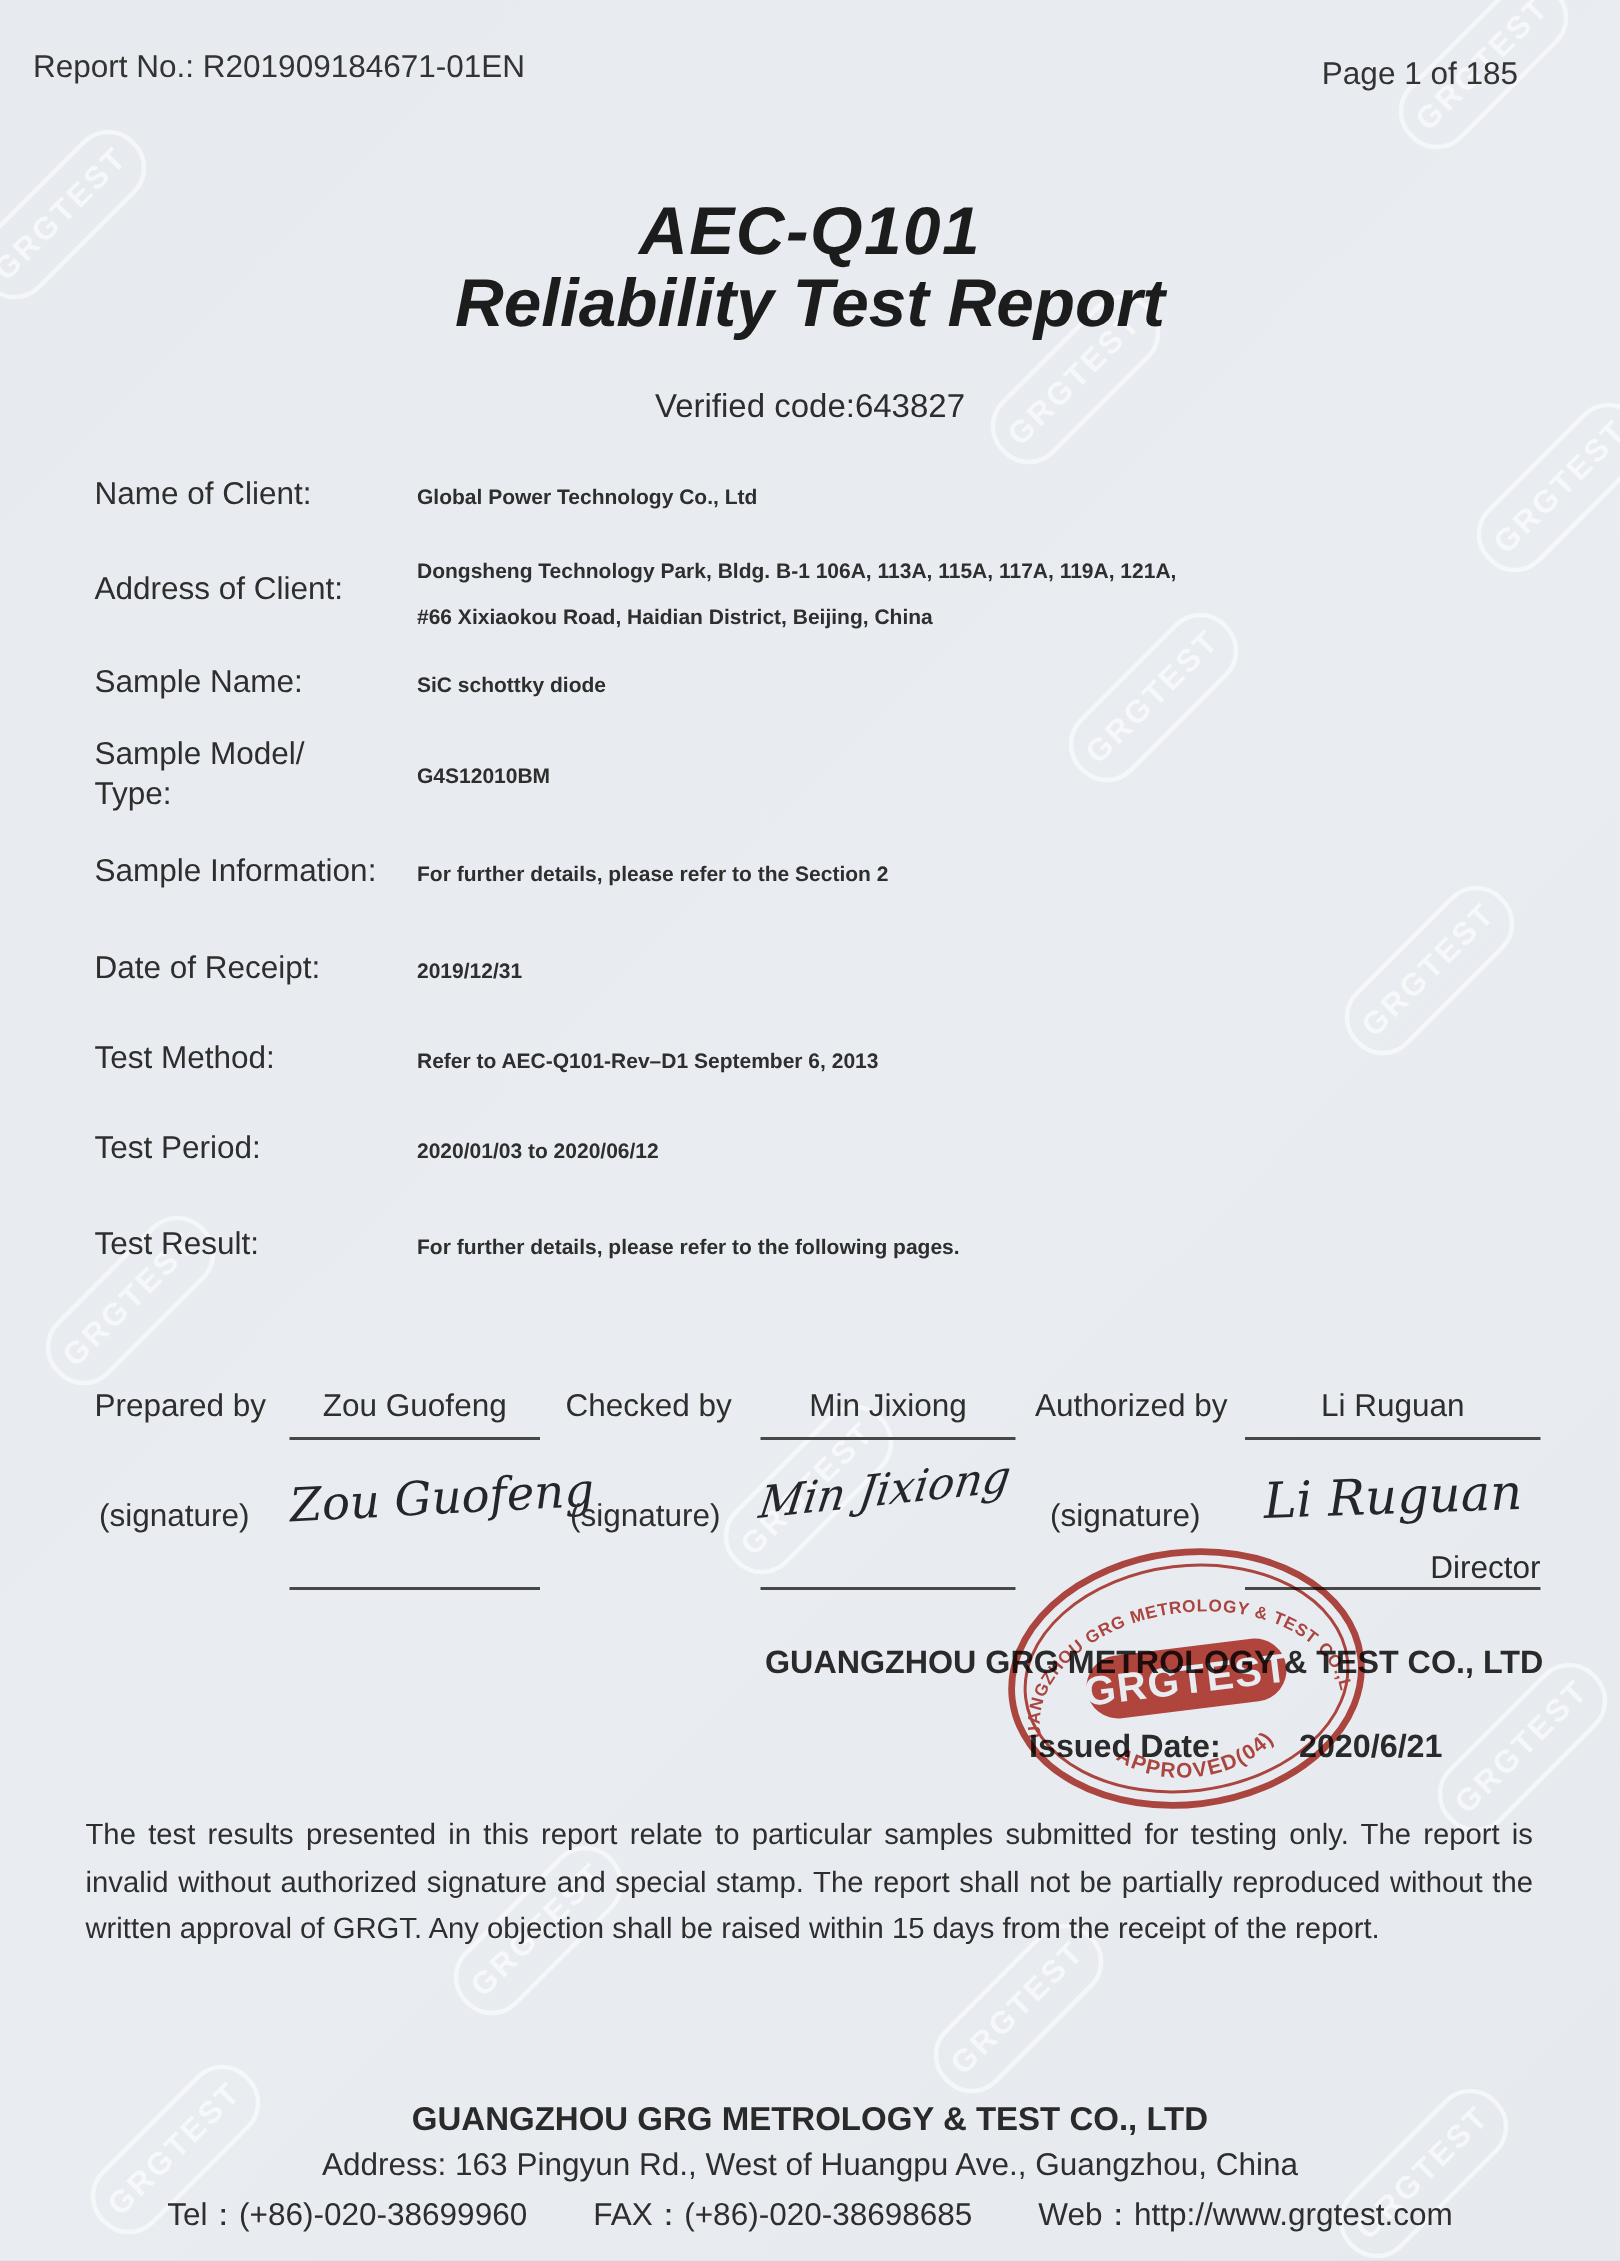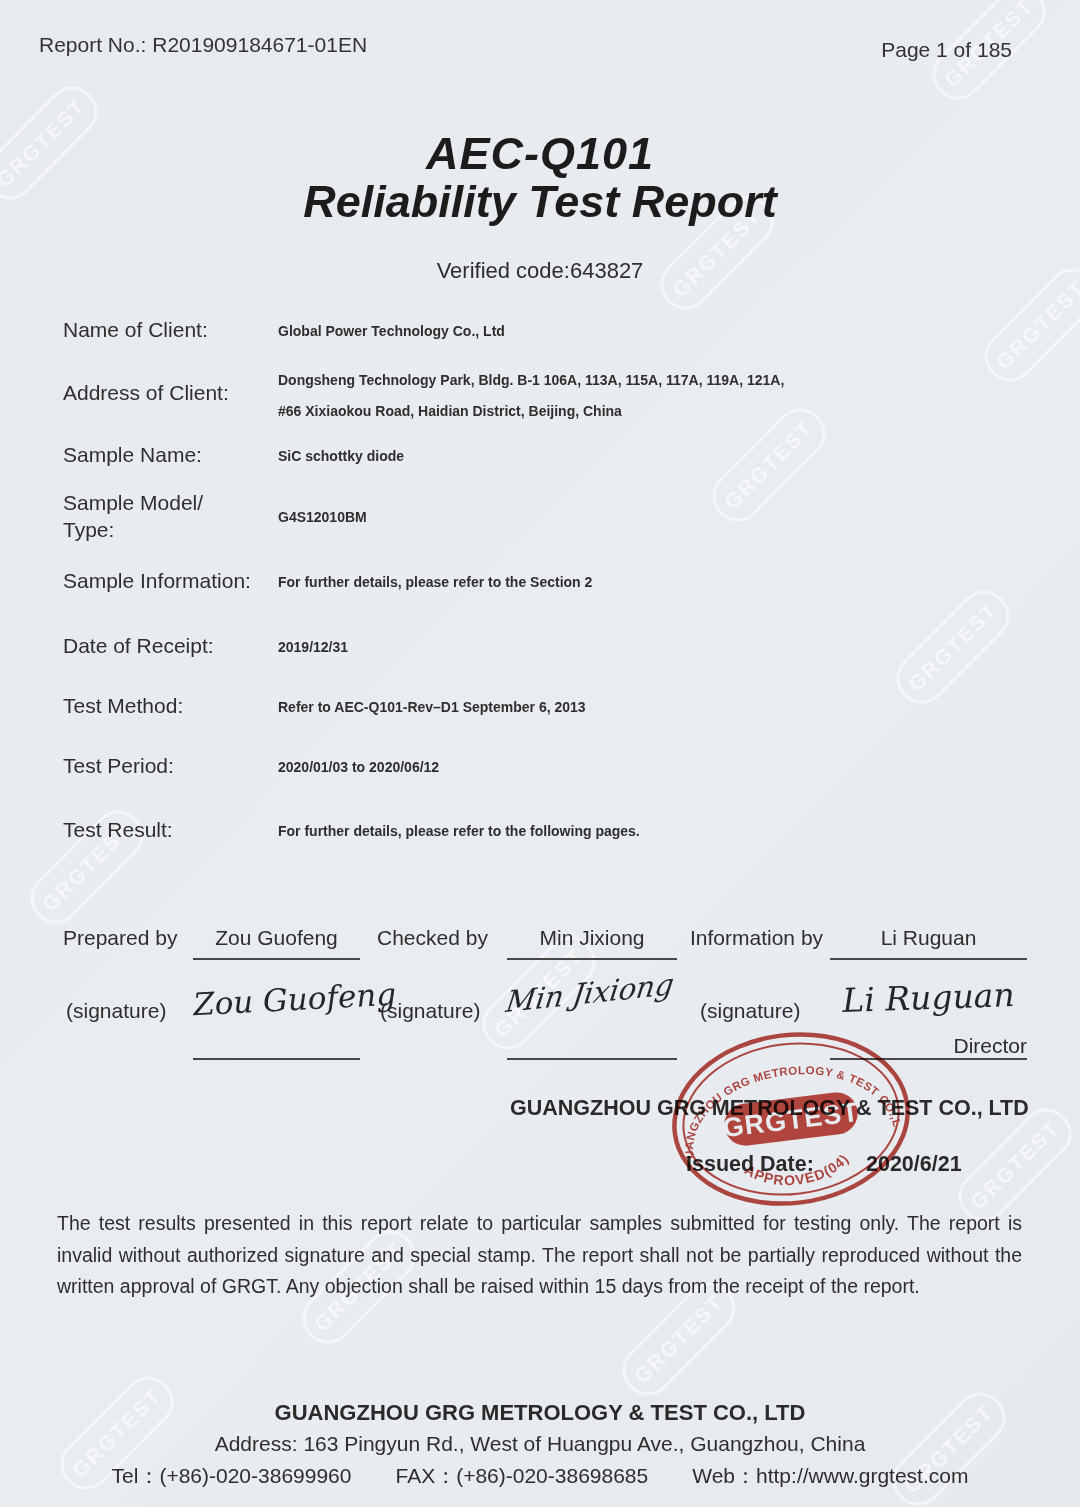--- a/index.html
+++ b/index.html
@@ -17,21 +17,21 @@
   .wm{
     position:absolute;width:132px;height:44px;
     border:3px solid rgba(255,255,255,.55);
     border-radius:24px;
     display:flex;align-items:center;justify-content:center;
     color:rgba(255,255,255,.6);
     font-weight:bold;font-size:21px;letter-spacing:2px;
     transform:rotate(-45deg);
     pointer-events:none;
   }
-  .hdr{font-size:21px;color:#333;margin-left:17px;}
+  .hdr{font-size:21px;color:#333;}
   .title1{width:100%;text-align:center;font-size:45px;font-weight:bold;color:#1c1c1c;letter-spacing:1px;font-style:italic;}
   .title2{width:100%;text-align:center;font-size:45px;font-weight:bold;color:#1c1c1c;font-style:italic;}
   .verified{width:100%;text-align:center;font-size:22px;color:#2d2d2d;margin-top:32px;}
   .flabel{position:absolute;left:63px;width:212px;font-size:21px;color:#2e2e2e;line-height:27px;}
   .fvalue{position:absolute;left:278px;width:748px;font-size:14px;color:#2e2e2e;line-height:31px;font-weight:bold;}
   .sigtext{font-size:21px;color:#2e2e2e;}
   .signame{font-size:21px;color:#2e2e2e;text-align:center;}
   .uline{border-bottom:2px solid #474747;height:0;}
   .hand{
     font-family:"DejaVu Serif", serif;
@@ -142,21 +142,21 @@
   <div class="fvalue" style="top:816px">For further details, please refer to the following pages.</div>
 
   <div class="abs sigtext" style="left:63px;top:926px">Prepared by</div>
   <div class="abs signame" style="left:193px;width:167px;top:926px">Zou Guofeng</div>
   <div class="abs uline" style="left:193px;width:167px;top:958px"></div>
 
   <div class="abs sigtext" style="left:377px;top:926px">Checked by</div>
   <div class="abs signame" style="left:507px;width:170px;top:926px">Min Jixiong</div>
   <div class="abs uline" style="left:507px;width:170px;top:958px"></div>
 
-  <div class="abs sigtext" style="left:690px;top:926px">Information by</div>
+  <div class="abs sigtext" style="left:690px;top:926px">Authorized by</div>
   <div class="abs signame" style="left:830px;width:197px;top:926px">Li Ruguan</div>
   <div class="abs uline" style="left:830px;width:197px;top:958px"></div>
 
   <div class="abs sigtext" style="left:66px;top:999px">(signature)</div>
   <div class="abs hand" style="left:193px;width:167px;top:982px;font-size:31px;transform:rotate(-3deg)">Zou Guofeng</div>
 
   <div class="abs sigtext" style="left:380px;top:999px">(signature)</div>
   <div class="abs hand" style="left:498px;width:184px;top:976px;font-size:29px;transform:rotate(-6deg) skewX(-14deg)">Min Jixiong</div>
 
   <div class="abs sigtext" style="left:700px;top:999px">(signature)</div>

